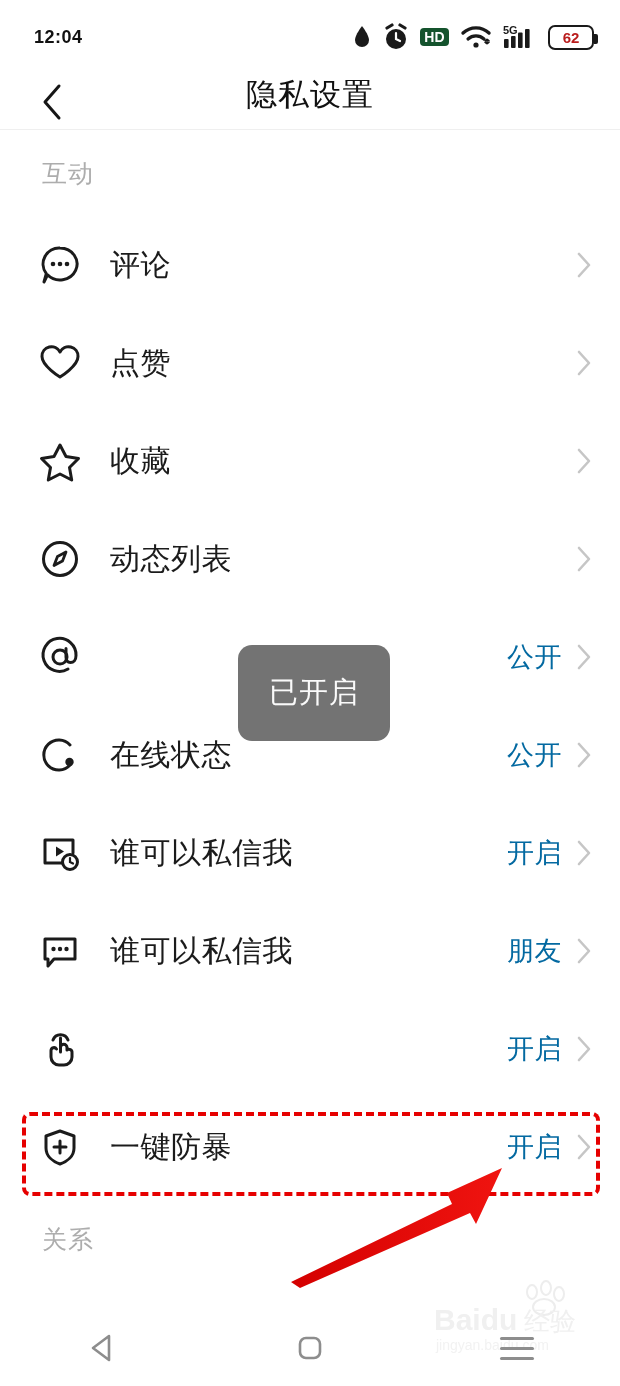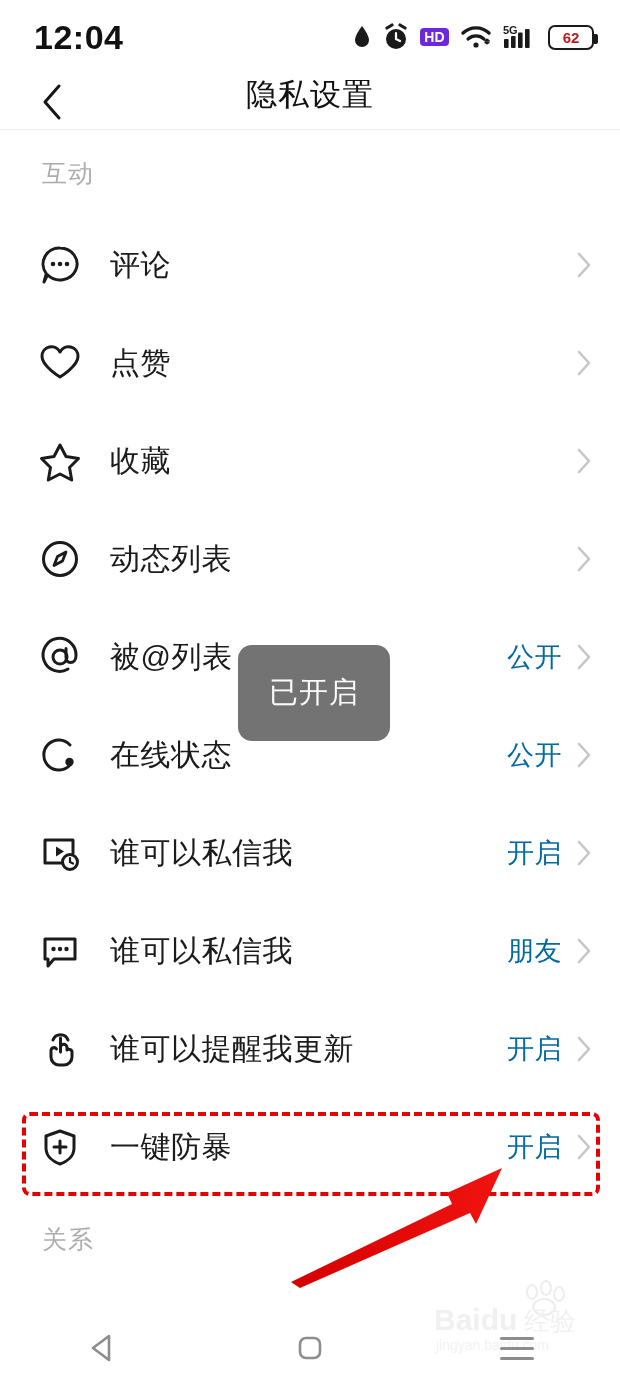--- a/index.html
+++ b/index.html
@@ -16,30 +16,30 @@
   }
 
   
   .statusbar {
     position: absolute; left: 0; top: 0;
     width: 620px; height: 74px;
     display: flex; align-items: center;
     padding: 0 26px 0 34px;
   }
   .status-time {
-    font-size: 34px; font-weight: 700; color: #111;
+    font-size: 18px; font-weight: 700; color: #111;
     letter-spacing: .5px;
   }
   .status-icons {
     margin-left: auto;
     display: flex; align-items: center; gap: 11px;
   }
   .si { display: flex; align-items: center; justify-content: center; }
   .hd-badge {
-    background: #6d28d9; color: #fff;
+    background: #14532d; color: #fff;
     font-size: 14px; font-weight: 700;
     border-radius: 4px;
     padding: 2px 4px 2px 4px;
     line-height: 1;
     letter-spacing: .3px;
   }
   .battery {
     position: relative;
     width: 46px; height: 25px;
     border: 2.5px solid #1a1a1a;
@@ -293,21 +293,20 @@
       </div>
     </div>
 
     <div class="row">
       <div class="row-icon">
         <svg width="46" height="46" viewBox="0 0 46 46">
           <path d="M31 35 A16.5 16.5 0 1 1 39 21.5 C39 26 36.5 28.5 33.5 28.5 C30.5 28.5 29 26.2 29 23 L29 14.5" fill="none" stroke="#1b1b1b" stroke-width="3" stroke-linecap="round"></path>
           <circle cx="23" cy="23" r="7" fill="none" stroke="#1b1b1b" stroke-width="3"></circle>
         </svg>
       </div>
-      <div class="row-label">被@列表</div>
       <div class="row-right">
         <span class="row-value">公开</span>
         <span class="chev">
           <svg width="16" height="28" viewBox="0 0 16 28">
               <path d="M3 3 L13 14 L3 25" stroke="#c6c6c6" stroke-width="2.6" fill="none" stroke-linecap="round" stroke-linejoin="round"></path>
             </svg>
         </span>
       </div>
     </div>
 
@@ -369,21 +368,20 @@
       </div>
     </div>
 
     <div class="row">
       <div class="row-icon">
         <svg width="46" height="46" viewBox="0 0 46 46">
           <path d="M16 14 A8 8 0 0 1 31 14" fill="none" stroke="#1b1b1b" stroke-width="3" stroke-linecap="round"></path>
           <path d="M23.5 12 L23.5 26 M23.5 26 L23.5 21.5 A3.2 3.2 0 0 1 30 21.5 L30 24 M30 24 A3 3 0 0 1 35 26.5 L35 31 A8 8 0 0 1 27 39 L22 39 A8 8 0 0 1 14 31 L14 24.5 A3 3 0 0 1 19.5 23" fill="none" stroke="#1b1b1b" stroke-width="3" stroke-linecap="round" stroke-linejoin="round"></path>
         </svg>
       </div>
-      <div class="row-label">谁可以提醒我更新</div>
       <div class="row-right">
         <span class="row-value">开启</span>
         <span class="chev">
           <svg width="16" height="28" viewBox="0 0 16 28">
               <path d="M3 3 L13 14 L3 25" stroke="#c6c6c6" stroke-width="2.6" fill="none" stroke-linecap="round" stroke-linejoin="round"></path>
             </svg>
         </span>
       </div>
     </div>
 

